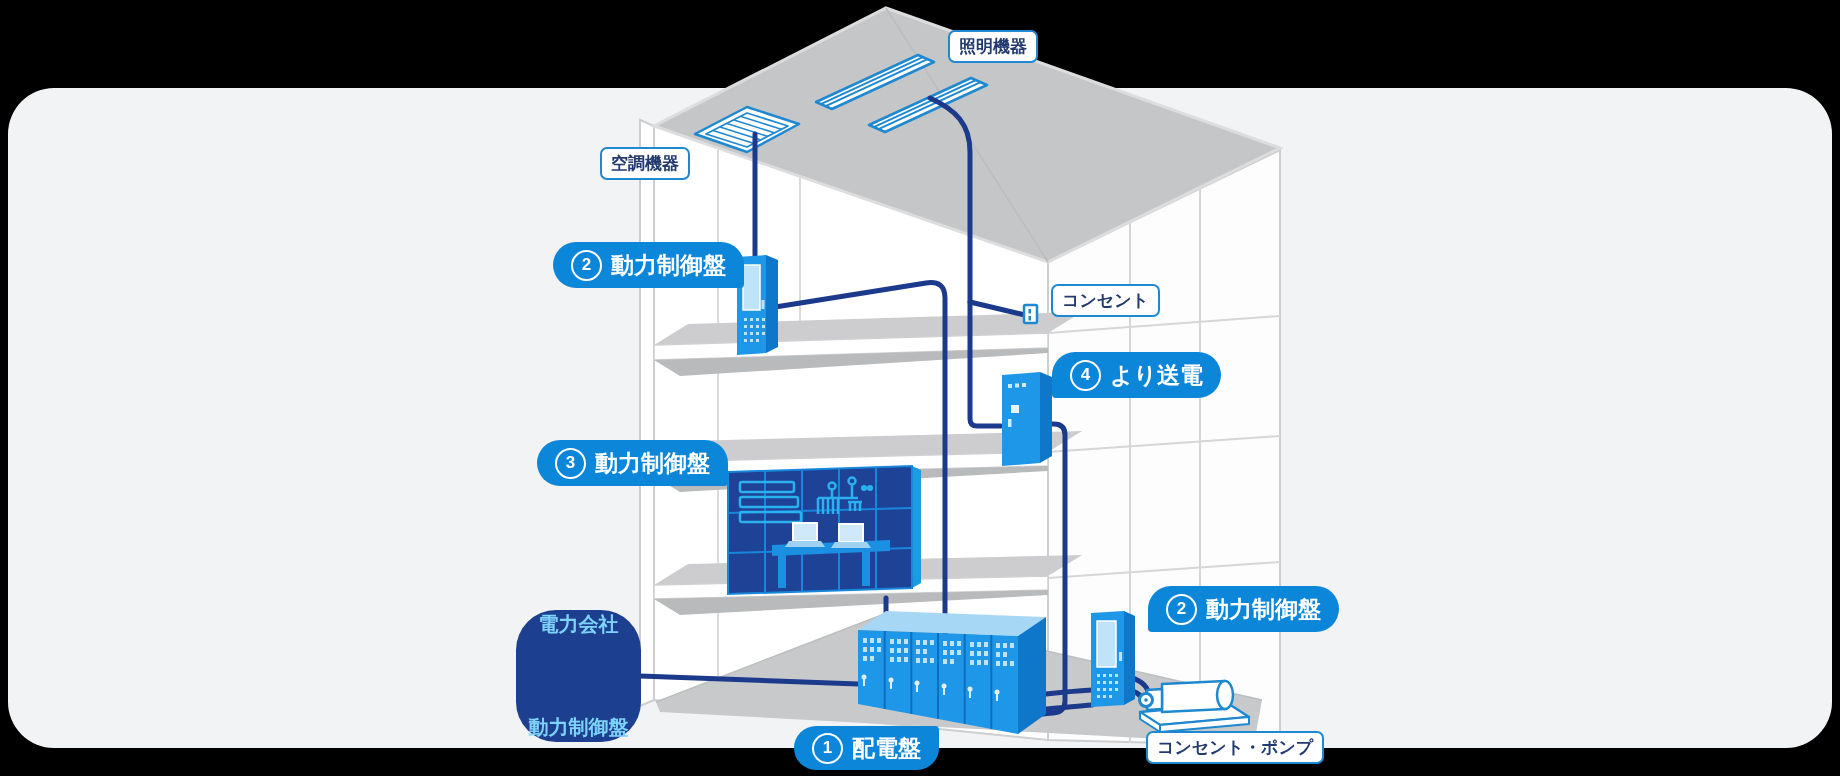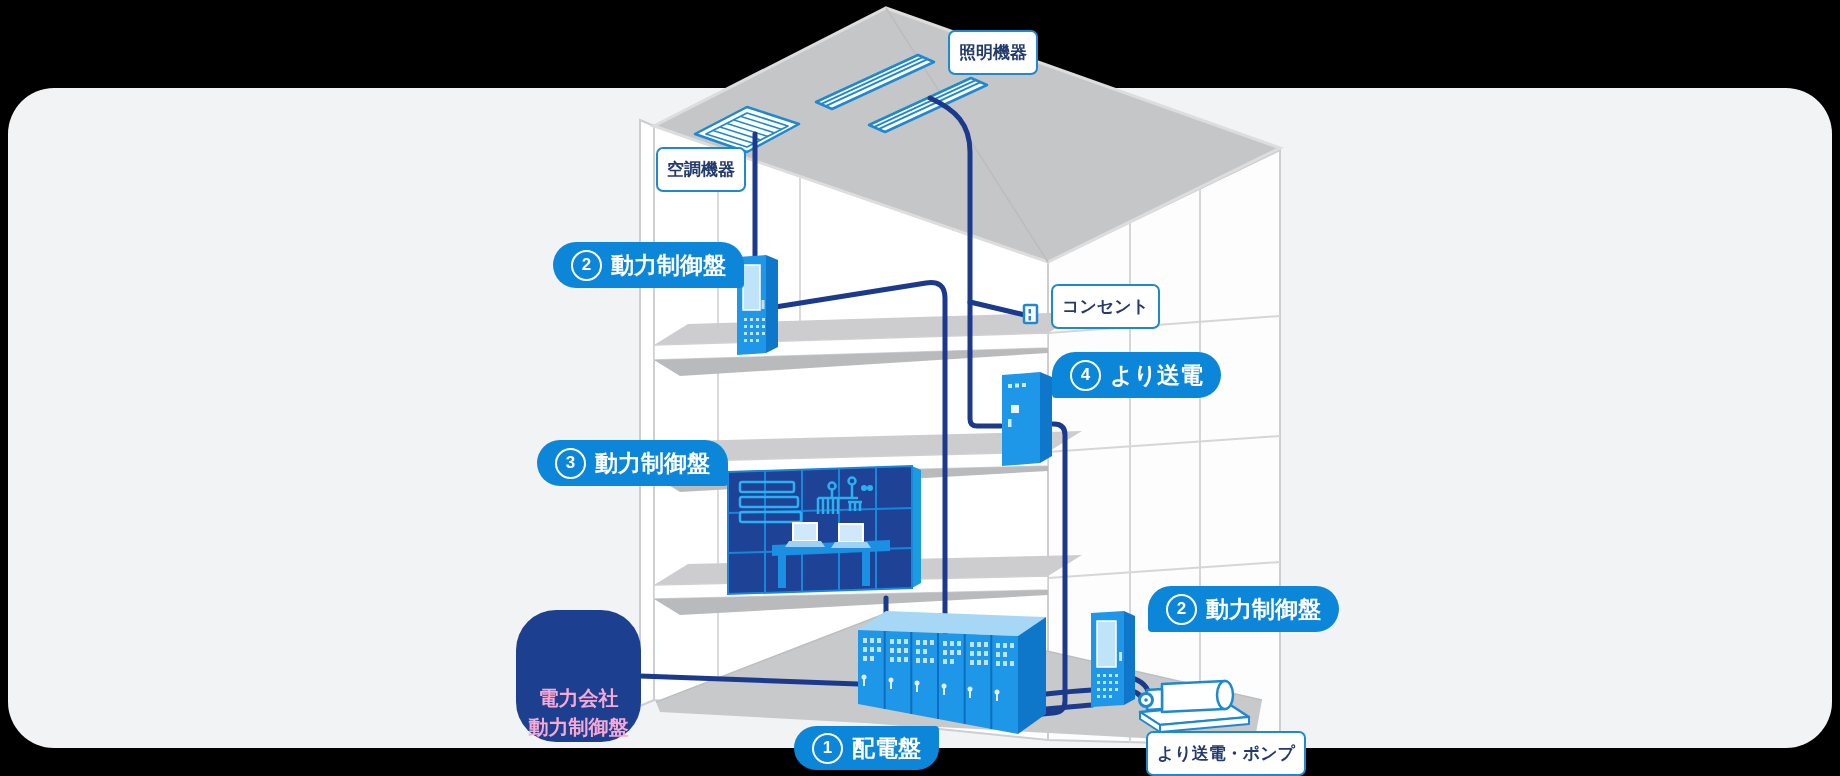--- a/index.html
+++ b/index.html
@@ -10,25 +10,25 @@
   .pill{position:absolute;display:flex;align-items:center;background:#0c86d8;color:#fff;
     font-weight:bold;font-size:23px;height:46px;padding:0 18px;border-radius:23px;
     box-sizing:border-box;white-space:nowrap;}
   .pill .num{width:27px;height:27px;border:2px solid #fff;border-radius:50%;display:flex;
     align-items:center;justify-content:center;font-size:17px;margin-right:9px;flex:none;}
   .tail-br{border-bottom-right-radius:4px;}
   .tail-bl{border-bottom-left-radius:4px;}
   .tail-tr{border-top-right-radius:4px;}
   
   .tag{position:absolute;background:#fff;border:2.5px solid #1e88d0;border-radius:7px;
-    color:#223a6e;font-weight:bold;font-size:17px;padding:9px 9px;white-space:nowrap;}
+    color:#223a6e;font-weight:bold;font-size:17px;padding:3px 9px;white-space:nowrap;}
   
   .supply-box{position:absolute;left:516px;top:610px;width:125px;height:132px;background:#1d3f8f;
-    border-radius:40px;color:#f9a8d4;display:flex;flex-direction:column;align-items:center;
-    justify-content:flex-end;font-size:20px;font-weight:bold;line-height:1.45;text-align:center;}
+    border-radius:40px;color:#7dd3fc;display:flex;flex-direction:column;align-items:center;
+    justify-content:space-between;font-size:20px;font-weight:bold;line-height:1.45;text-align:center;}
 </style>
 </head>
 <body>
 
 <div class="stage">
 
 <svg width="1840" height="776" viewBox="0 0 1840 776">
 
   <rect x="0" y="0" width="1840" height="776" fill="#000000"></rect>
   <rect x="8" y="88" width="1824" height="660" rx="46" fill="#f2f3f4"></rect>
@@ -294,28 +294,28 @@
     <ellipse cx="1225" cy="695" rx="8" ry="14" fill="#ffffff" stroke="#1e88d0" stroke-width="2.5"></ellipse>
     <polygon points="1147,690 1162,689 1162,709 1147,710" fill="#ffffff" stroke="#1e88d0" stroke-width="2.5"></polygon>
     <circle cx="1146" cy="700" r="6.5" fill="#ffffff" stroke="#1e88d0" stroke-width="3"></circle>
     <circle cx="1146" cy="700" r="1.8" fill="#1e88d0"></circle>
   </g>
 </svg>
 
 <div class="tag" style="left:948px;top:30px;">
   <span>照明機器</span>
 </div>
-<div class="tag" style="left:656px;top:147px;">
+<div class="tag" style="left:600px;top:147px;">
   <span>空調機器</span>
 </div>
 <div class="tag" style="left:1051px;top:284px;">
   <span>コンセント</span>
 </div>
 <div class="tag" style="left:1146px;top:731px;">
-  <span>より送電・ポンプ</span>
+  <span>コンセント・ポンプ</span>
 </div>
 
 <div class="pill tail-br" style="left:553px;top:242px;">
   <span class="num">2</span>
   <span>動力制御盤</span>
 </div>
 <div class="pill tail-bl" style="left:1052px;top:352px;">
   <span class="num">4</span>
   <span>より送電</span>
 </div>

